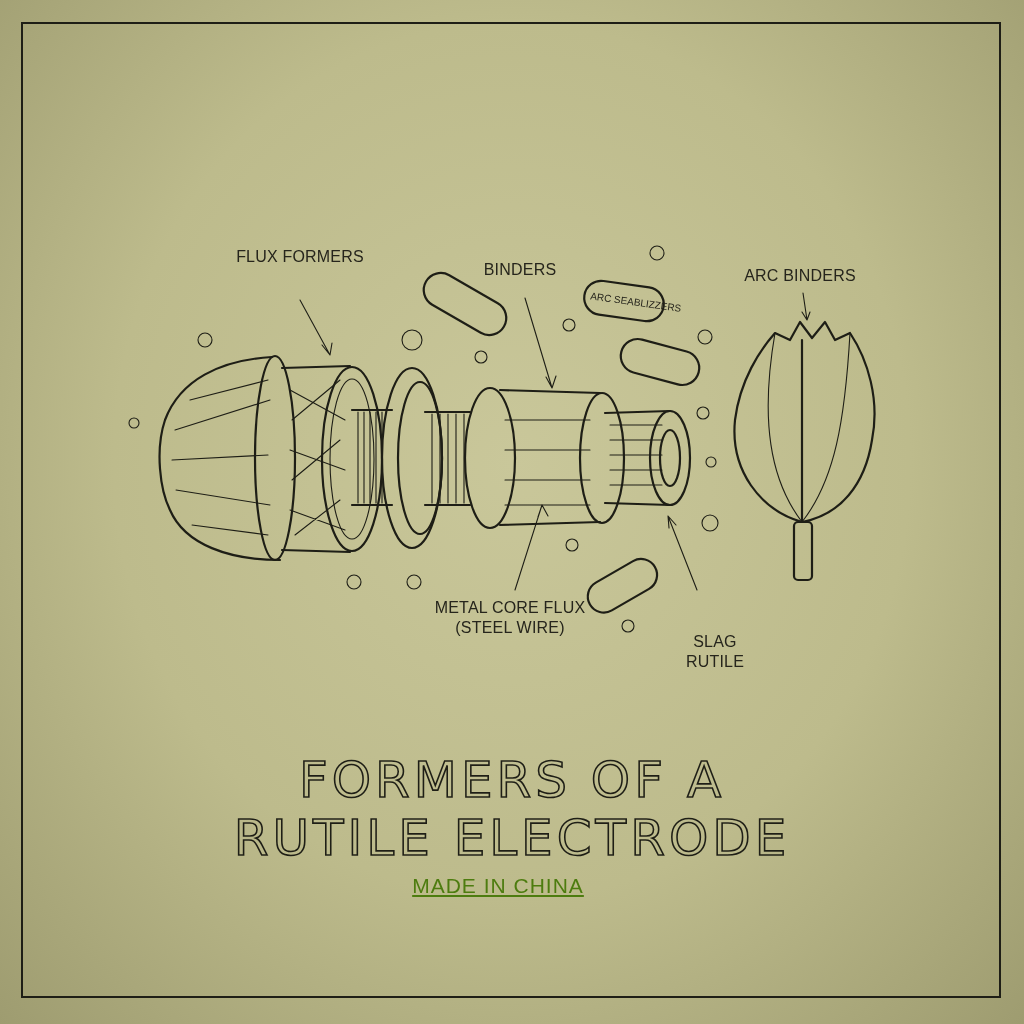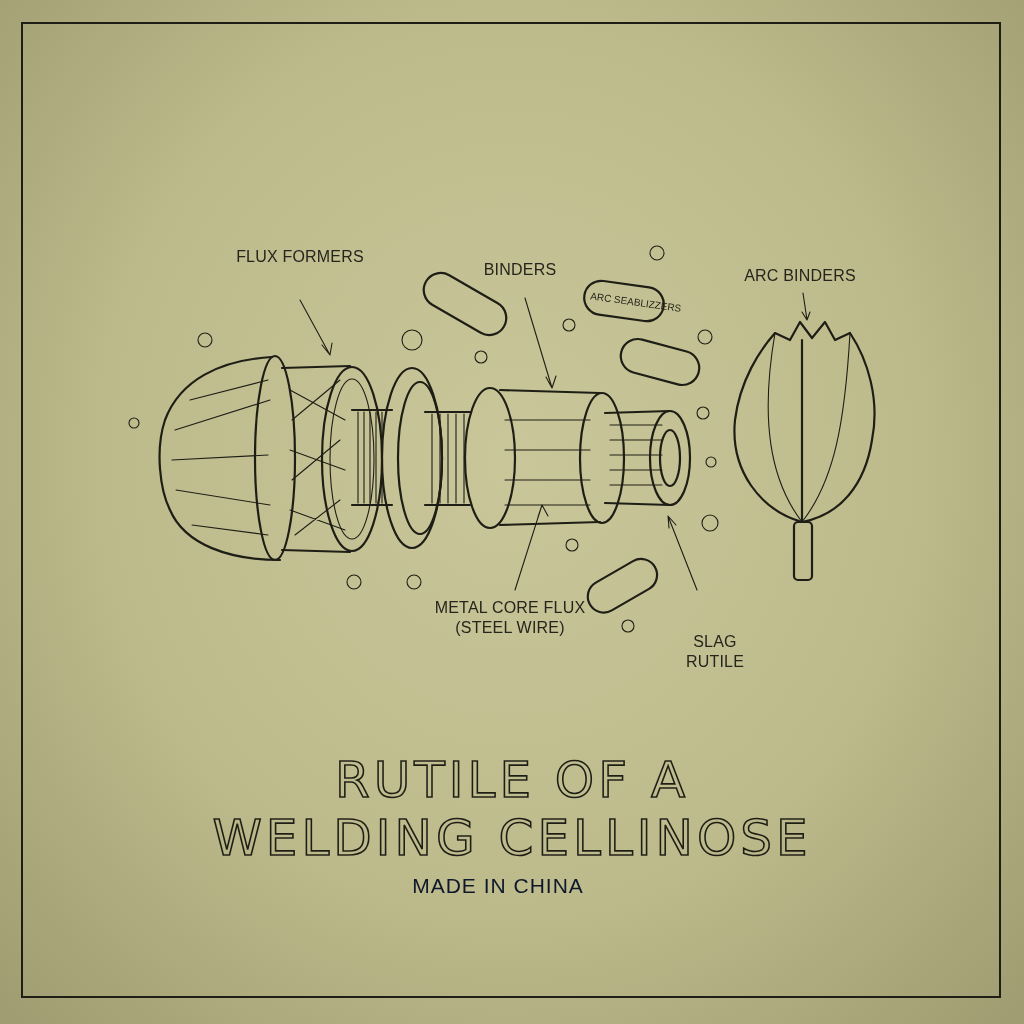--- a/index.html
+++ b/index.html
@@ -9,21 +9,21 @@
     font-family: "Liberation Sans", sans-serif;
     position: relative;
   }
   .frame { position: absolute; left: 21px; top: 22px; width: 980px; height: 976px; border: 2px solid #1e1e16; box-sizing: border-box; }
   .label { position: absolute; color: #26251c; font-size: 16px; line-height: 20px; text-align: center; letter-spacing: 0.2px; }
   .title {
     position: absolute; left: 0; width: 1024px; text-align: center;
     font-family: "DejaVu Sans", sans-serif; font-size: 50px; letter-spacing: 4px;
     color: transparent; -webkit-text-stroke: 1.6px #1e1e16; line-height: 60px;
   }
-  .subtitle { position: absolute; left: 0; width: 996px; text-align: center; font-size: 21px; color: #0f172a; letter-spacing: 1px; }
+  .subtitle { position: absolute; left: 0; width: 996px; text-align: center; font-size: 21px; color: #4d7c0f; letter-spacing: 1px; text-decoration: underline; }
   svg.art { position: absolute; left: 0; top: 0; }
   .ink { fill: none; stroke: #1e1e16; stroke-width: 2.2; stroke-linecap: round; stroke-linejoin: round; }
   .thin { fill: none; stroke: #1e1e16; stroke-width: 1.1; stroke-linecap: round; }
   .pilltxt { font-family: "Liberation Sans", sans-serif; font-size: 10px; fill: #26251c; }
 </style>
 </head>
 <body>
 
 <div class="frame"></div>
 
@@ -125,15 +125,15 @@
 <div class="label" style="left:740px;top:266px;width:120px;">ARC BINDERS</div>
 <div class="label" style="left:420px;top:598px;width:180px;">
   <div>METAL CORE FLUX</div>
   <div>(STEEL WIRE)</div>
 </div>
 <div class="label" style="left:660px;top:632px;width:110px;">
   <div>SLAG</div>
   <div>RUTILE</div>
 </div>
 
-<div class="title" style="top:750px;">RUTILE OF A</div>
-<div class="title" style="top:808px;">WELDING CELLINOSE</div>
+<div class="title" style="top:750px;">FORMERS OF A</div>
+<div class="title" style="top:808px;">RUTILE ELECTRODE</div>
 <div class="subtitle" style="top:874px;">MADE IN CHINA</div>
 
 </body></html>

